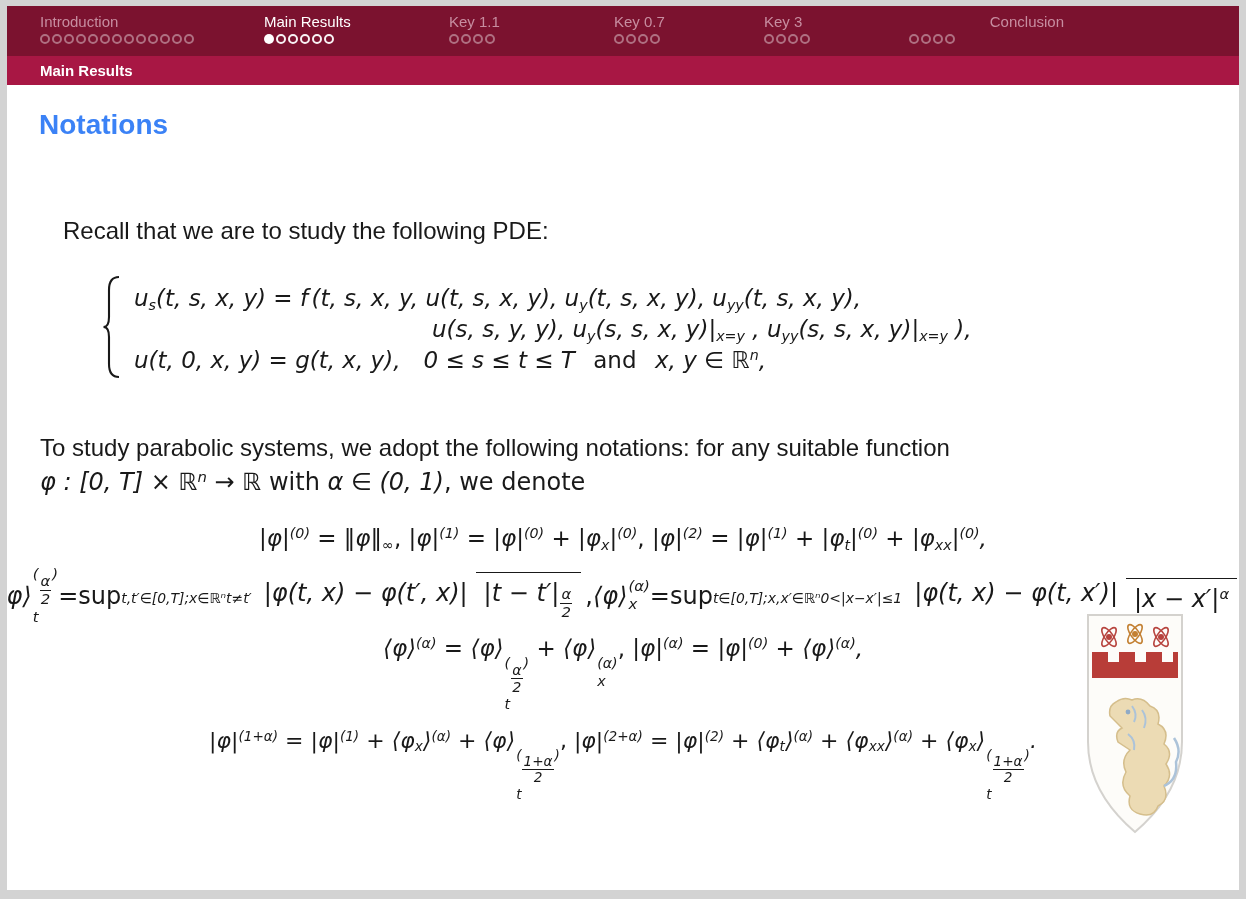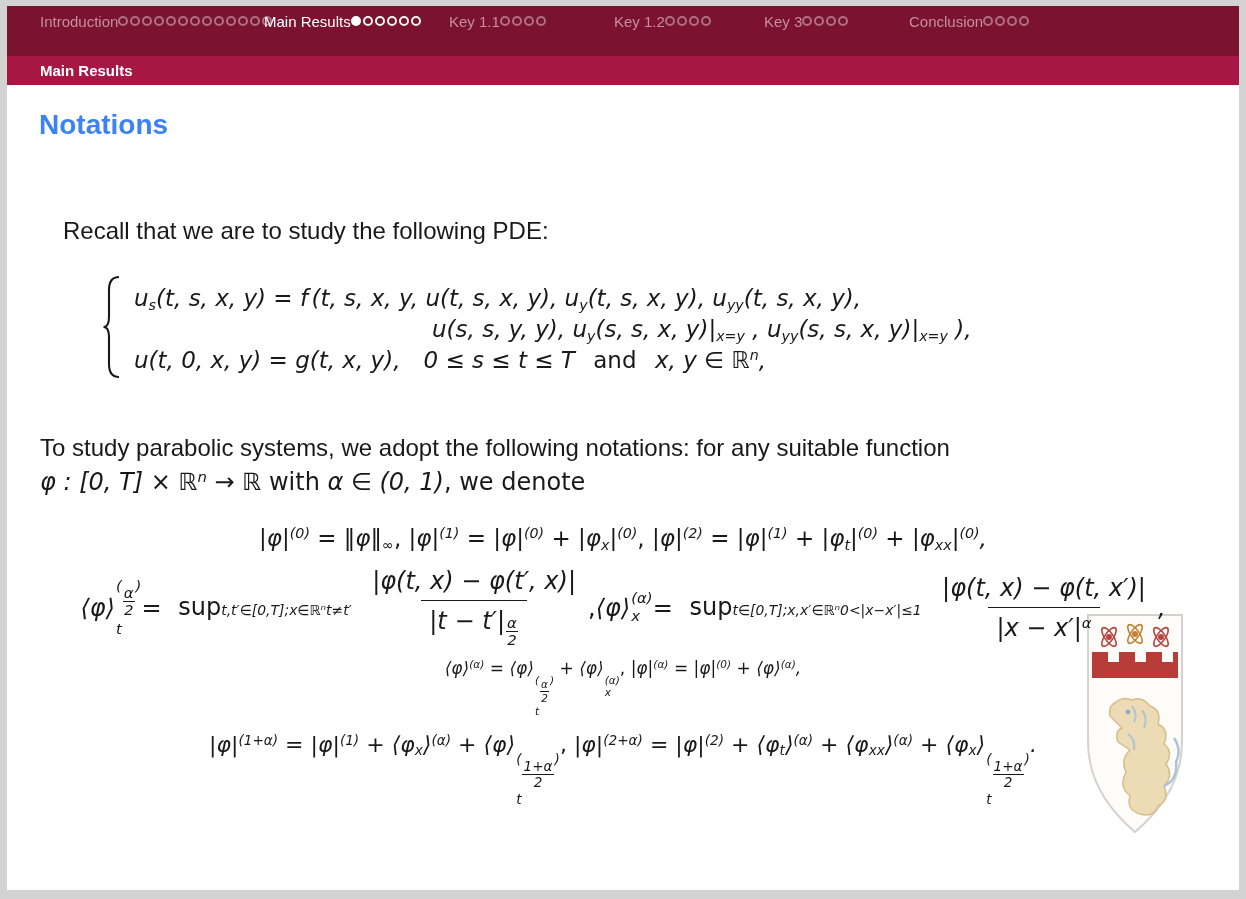--- a/index.html
+++ b/index.html
@@ -9,21 +9,21 @@
   }
   .slide{
     position:relative;width:1232px;height:884px;background:#ffffff;
     margin:6px 7px 9px 7px;overflow:hidden;
   }
   
   .nav-bar{
     height:50px;background:#7b122f;display:flex;align-items:flex-start;
     padding:0;box-sizing:border-box;
   }
-  .nav-sec{display:flex;flex-direction:row;padding-top:7px;box-sizing:border-box;cursor:pointer;}
+  .nav-sec{display:flex;flex-direction:column;padding-top:7px;box-sizing:border-box;cursor:pointer;}
   .nav-sec:nth-child(1){width:257px;padding-left:33px;}
   .nav-sec:nth-child(2){width:185px;}
   .nav-sec:nth-child(3){width:165px;}
   .nav-sec:nth-child(4){width:150px;}
   .nav-sec:nth-child(5){width:145px;}
   .nav-sec:nth-child(6){width:155px;text-align:right;}
   .nav-sec:nth-child(7){flex:1;}
   .nav-label{font-size:15px;color:#c78da0;line-height:18px;white-space:nowrap;}
   .nav-sec.active .nav-label{color:#ffffff;}
   .nav-dots{display:flex;gap:2px;margin-top:3px;}
@@ -54,30 +54,30 @@
   .mu{font-style:normal;}
   .msp{display:inline-block;}
   sup.msup{font-size:0.62em;vertical-align:0.55em;line-height:0;}
   sub.msub{font-size:0.62em;vertical-align:-0.25em;line-height:0;}
   .mss{display:inline-flex;flex-direction:column;align-items:flex-start;vertical-align:-0.55em;line-height:1;margin-left:1px;}
   .mss .t{font-size:0.62em;margin-bottom:0.22em;}
   .mss .b{font-size:0.62em;}
   .sfrac{display:inline-flex;flex-direction:column;align-items:center;line-height:1;vertical-align:-0.45em;margin:0 1px;}
   .sfrac .n{border-bottom:1.3px solid currentColor;padding:0 1px 1px;}
   .sfrac .d{padding-top:1px;}
-  .bfrac{display:inline-flex;flex-direction:column;align-items:center;vertical-align:middle;margin:0 4px;}
+  .bfrac{display:inline-flex;flex-direction:row;align-items:center;vertical-align:middle;margin:0 4px;}
   .bfrac .fn{padding:0 8px 5px;}
   .bfrac .fd{border-top:1.6px solid #191919;padding:6px 8px 0;}
   .limop{display:inline-flex;align-items:center;vertical-align:middle;line-height:1.1;}
   .limop .op{font-style:normal;}
   .limop .lu{font-size:0.58em;font-style:italic;margin-top:0.30em;line-height:1.3;text-align:center;}
   .disp{white-space:nowrap;text-align:center;}
   .eq1{font-size:23px;margin-top:26px;}
   .eq2{font-size:24px;margin-top:16px;display:flex;justify-content:center;align-items:center;}
-  .eq3{font-size:17px;margin-top:10px;}
+  .eq3{font-size:23px;margin-top:10px;}
   .eq4{font-size:22px;margin-top:16px;}
   
   .logo{position:absolute;left:1071px;top:604px;width:114px;height:228px;z-index:0;opacity:0.95;}
 </style>
 </head>
 <body>
 
 <div class="slide">
 
   <div class="nav-bar" id="navBar">
@@ -113,21 +113,21 @@
       <div class="nav-sec">
         <div class="nav-label">Key 1.1</div>
         <div class="nav-dots">
           <span class="dot"></span>
           <span class="dot"></span>
           <span class="dot"></span>
           <span class="dot"></span>
         </div>
       </div>
       <div class="nav-sec">
-        <div class="nav-label">Key 1.2</div>
+        <div class="nav-label">Key 0.7</div>
         <div class="nav-dots">
           <span class="dot"></span>
           <span class="dot"></span>
           <span class="dot"></span>
           <span class="dot"></span>
         </div>
       </div>
       <div class="nav-sec">
         <div class="nav-label">Key 3</div>
         <div class="nav-dots">

